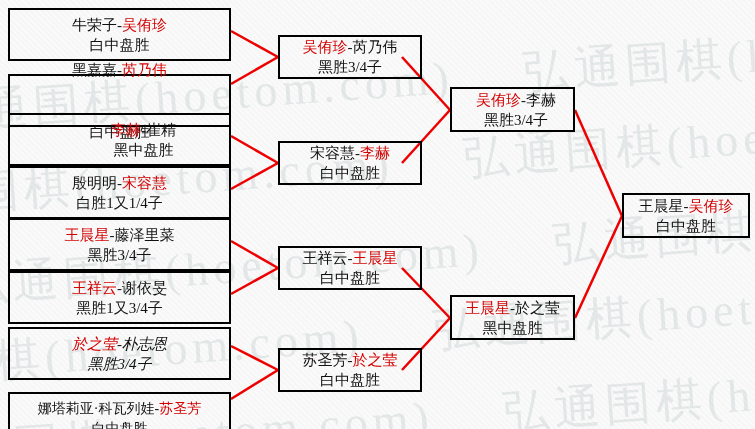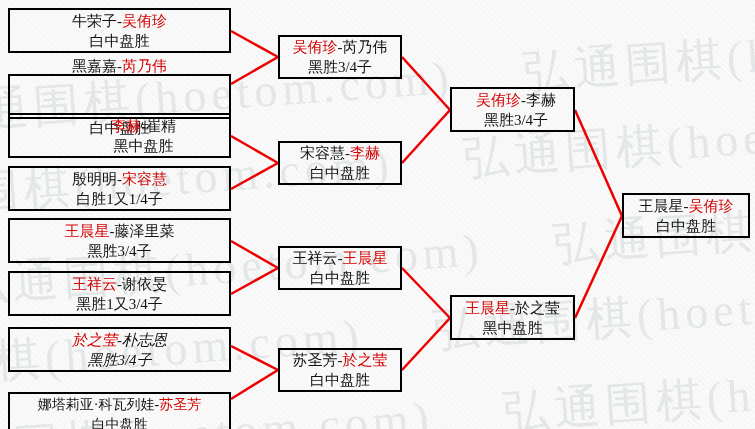--- a/index.html
+++ b/index.html
@@ -37,28 +37,28 @@
     justify-content: center;
     align-items: center;
     text-align: center;
     font-size: 15px;
     line-height: 20px;
     color: #111;
     background: transparent;
   }
   .match .red { color: #d40000; }
   
-  .r1 { left: 8px; width: 223px; height: 45px; }
+  .r1 { left: 8px; width: 223px; height: 53px; }
   .r1m1 { top: 8px; }  .r1m2 { top: 74px; gap: 42px; }
   .r1m3 { top: 113px; padding-left: 48px; } .r1m4 { top: 166px; }
   .r1m5 { top: 218px; } .r1m6 { top: 271px; }
   .r1m7 { top: 327px; font-style: italic; } .r1m8 { top: 392px; }
   .r1m8 { font-size: 14px; }
   
-  .r2 { left: 278px; width: 124px; height: 44px; }
+  .r2 { left: 278px; width: 144px; height: 44px; }
   .r2m1 { top: 35px; } .r2m2 { top: 141px; text-align: right; }
   .r2m3 { top: 246px; } .r2m4 { top: 348px; }
   
   .sf { left: 450px; width: 125px; height: 45px; }
   .sf1 { top: 87px; padding-left: 7px; } .sf2 { top: 295px; }
   
   .fin { left: 622px; width: 128px; height: 45px; top: 193px; }
 </style>
 </head>
 <body>

